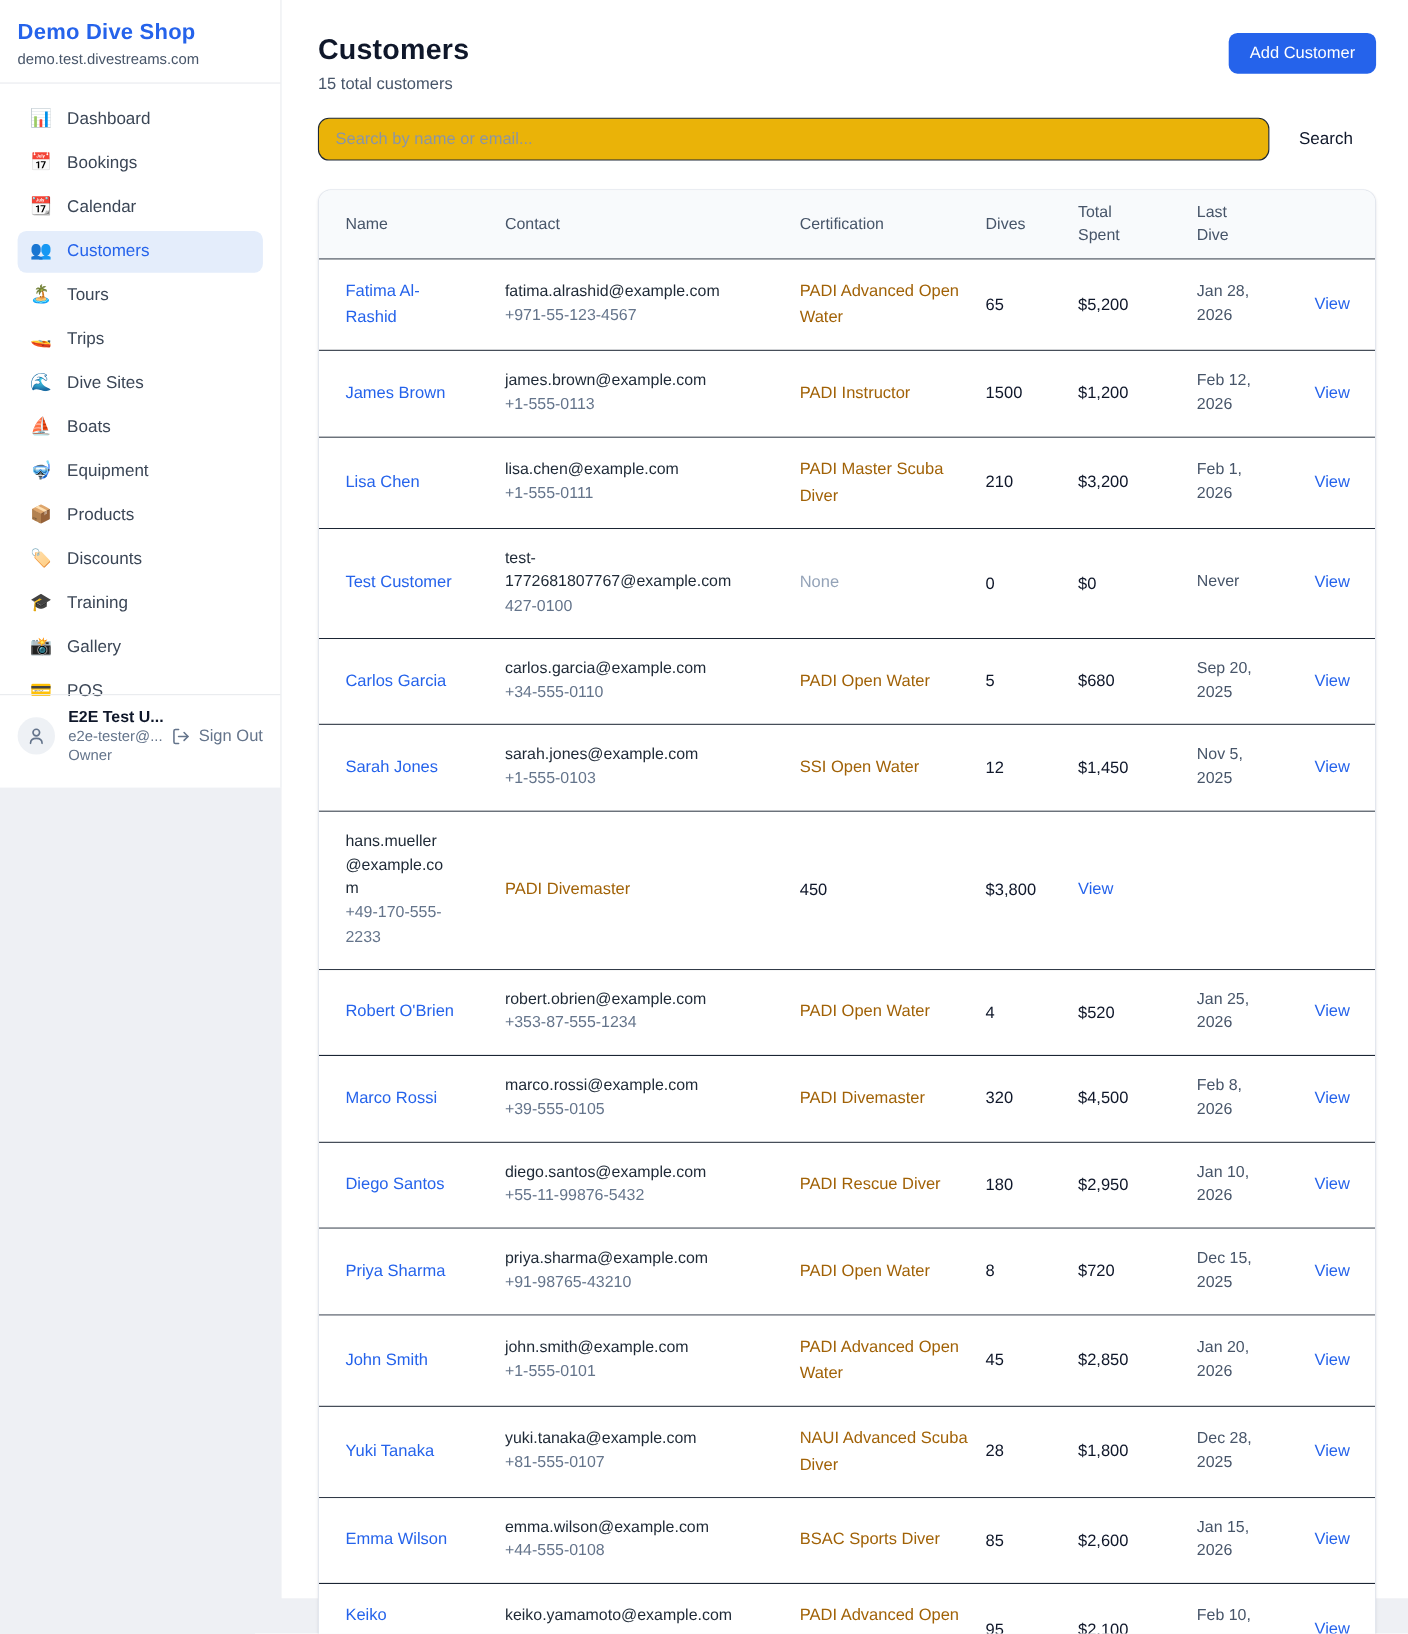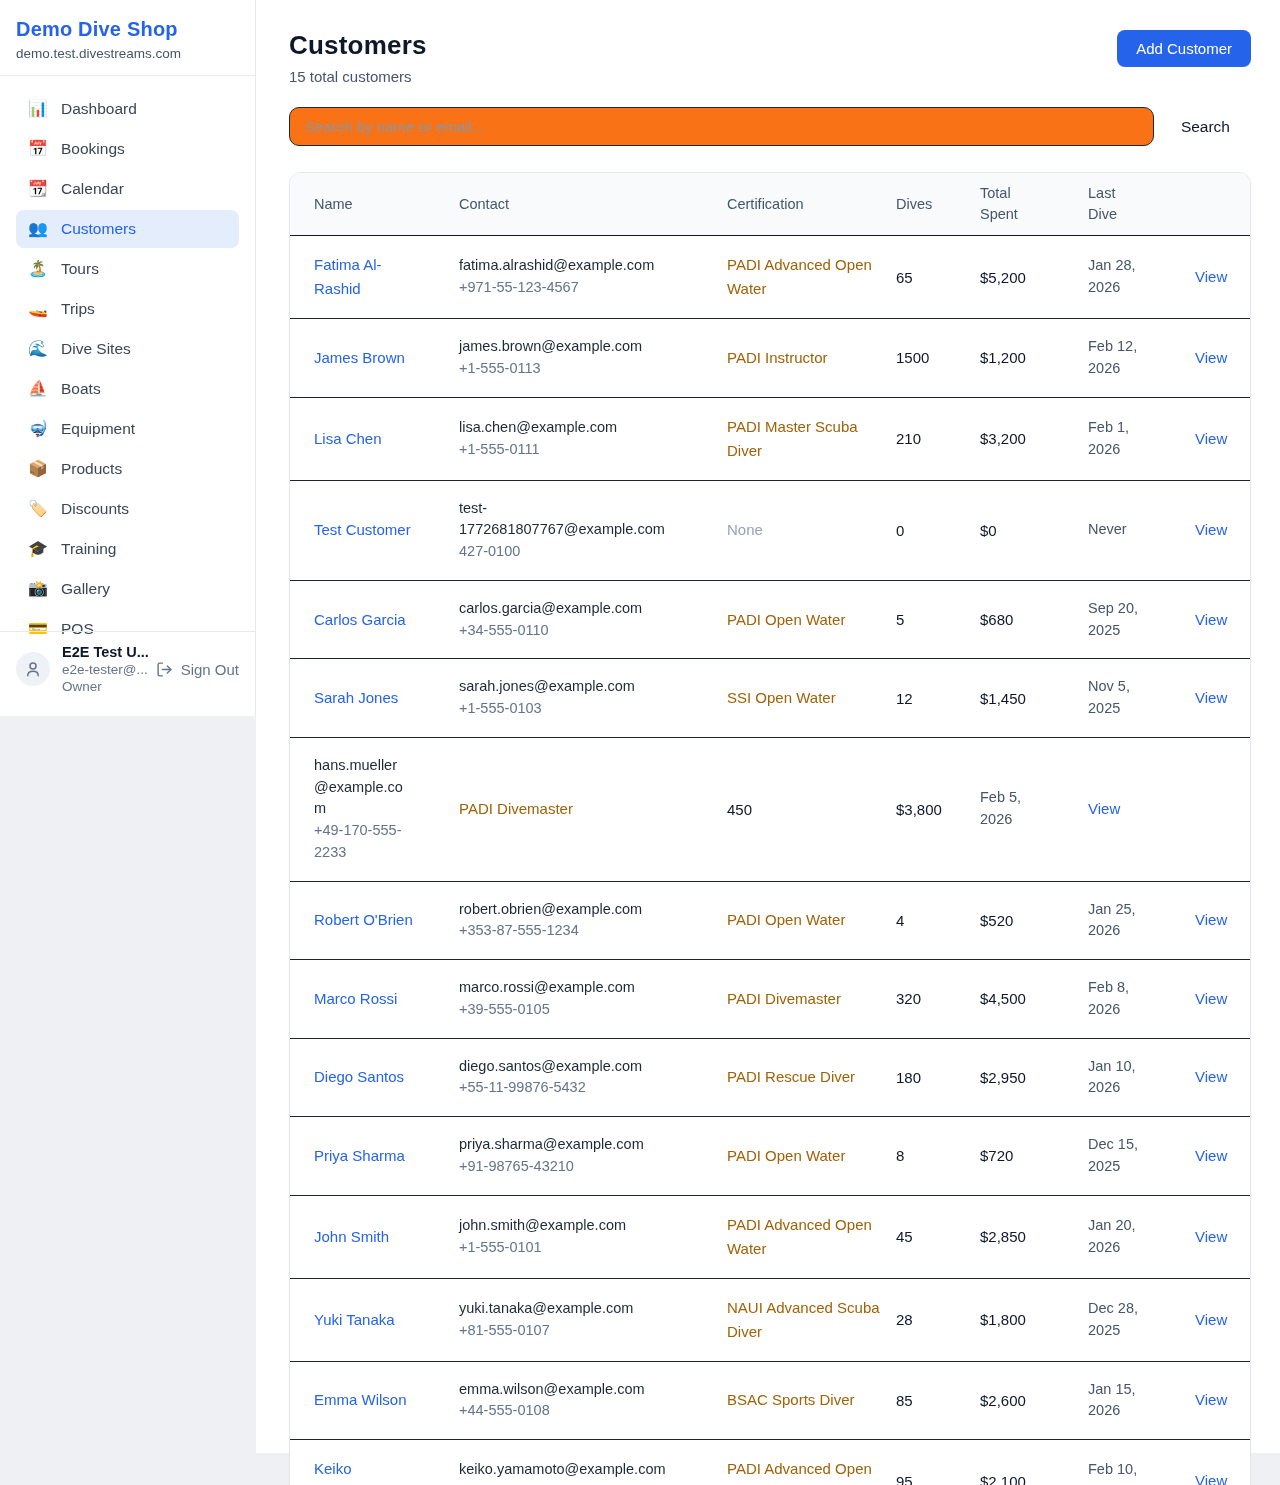--- a/index.html
+++ b/index.html
@@ -61,21 +61,21 @@
   .btn-primary {
     background:#2563eb; color:#fff; border:none; border-radius:8px;
     padding:10px 19px; font-size:15px; font-weight:500; cursor:pointer;
     font-family:inherit;
   }
 
   .search-row { margin-top:22px; display:flex; align-items:center; }
   .search-input {
     flex:1; height:39px; border:1px solid #1e2936; border-radius:10px;
     padding:0 15px; font-size:15px; color:#0f172a; outline:none;
-    font-family:inherit; background:#f97316;
+    font-family:inherit; background:#eab308;
   }
   .search-input::placeholder { color:#8b95a5; }
   .btn-search {
     background:none; border:none; color:#0f172a; font-size:15.5px;
     padding:0 0 0 0; margin-left:27px; margin-right:21px; cursor:pointer;
     font-family:inherit;
   }
 
   
   .card {
@@ -300,21 +300,20 @@
           <div class="cell-view"><a class="view-link">View</a></div>
         </div>
         <div class="trow">
           <div class="cell-contact">
             <div class="contact-email">hans.mueller@example.com</div>
             <div class="contact-phone">+49-170-555-2233</div>
           </div>
           <div class="cell-cert">PADI Divemaster</div>
           <div class="cell-dives">450</div>
           <div class="cell-spent">$3,800</div>
-          <div class="cell-last">Feb 5, 2026</div>
           <div class="cell-view"><a class="view-link">View</a></div>
         </div>
         <div class="trow">
           <div class="cell-name"><a class="name-link">Robert O'Brien</a></div>
           <div class="cell-contact">
             <div class="contact-email">robert.obrien@example.com</div>
             <div class="contact-phone">+353-87-555-1234</div>
           </div>
           <div class="cell-cert">PADI Open Water</div>
           <div class="cell-dives">4</div>

